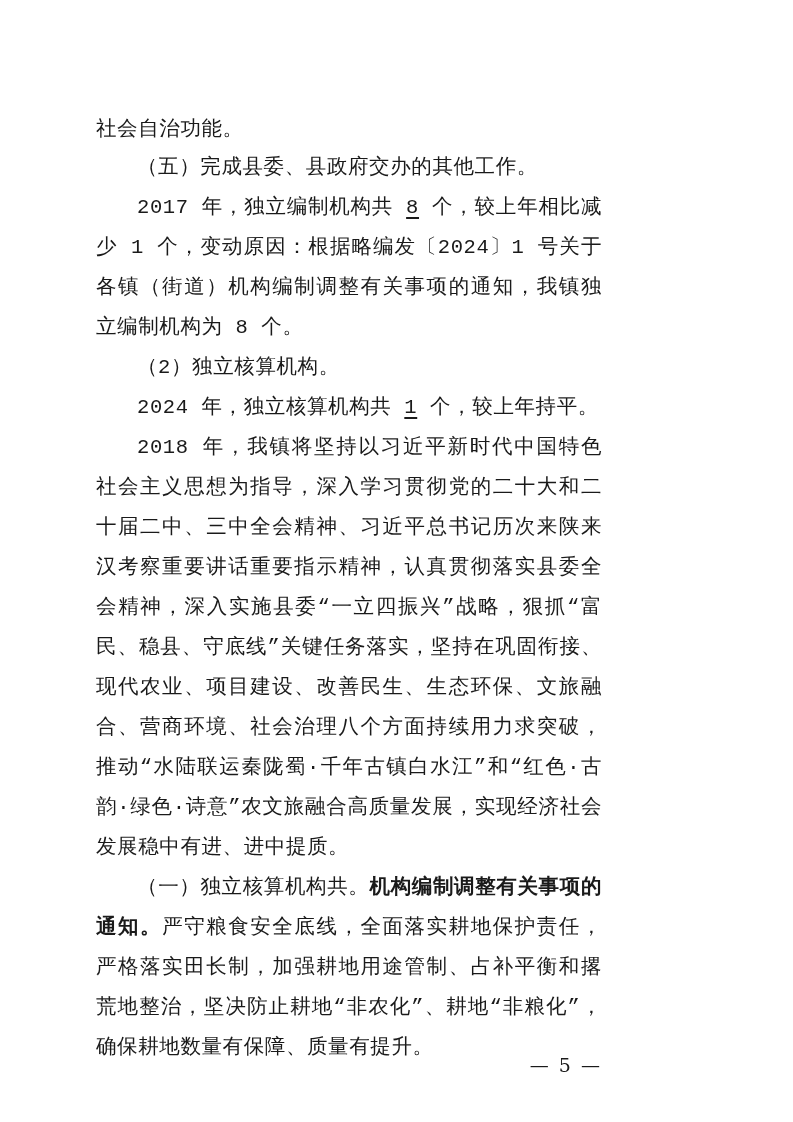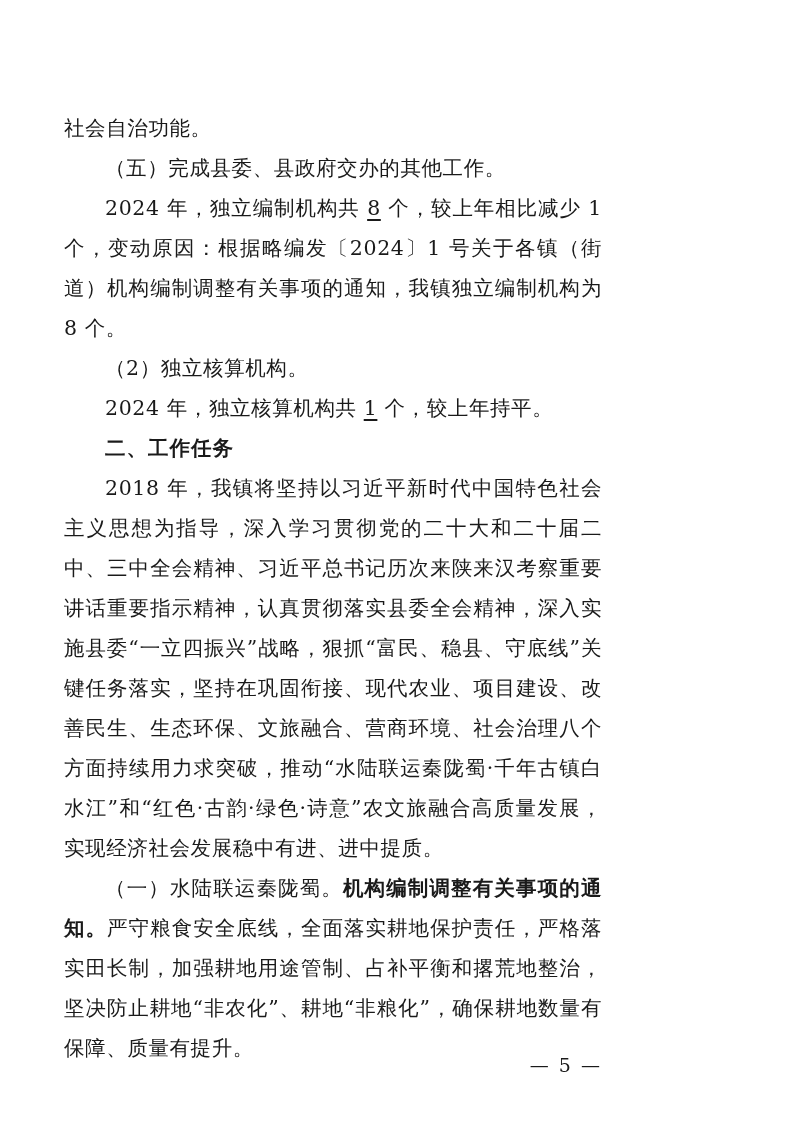--- a/index.html
+++ b/index.html
@@ -14,35 +14,36 @@
     color: #1a1a1a;
     position: relative;
     overflow: hidden;
   }
   .page {
     position: absolute;
     left: 0; top: 0;
     width: 698px;
     height: 1122px;
     box-sizing: border-box;
-    padding: 108px 96px 60px 64px;
+    padding: 108px 96px 60px 96px;
   }
   .doc-body {
     font-size: 20.5px;
     line-height: 40px;
     letter-spacing: 0.6px;
     text-align: justify;
     text-justify: inter-ideograph;
   }
   p {
     margin: 0;
     padding: 0;
   }
   .indent2 {
     text-indent: 2em;
+    font-family: Liberation Mono, monospace;
   }
   .noindent {
     text-indent: 0;
   }
   .bold {
     font-weight: bold;
   }
   .underline {
     text-decoration: underline;
     text-underline-offset: 4px;
@@ -70,28 +71,27 @@
 
 <div class="page">
   <div class="doc-body">
 
     <p class="noindent">社会自治功能。</p>
 
     <p class="indent2">（五）完成县委、县政府交办的其他工作。</p>
 
 
 
-    <p class="indent2"><span>2024 年，独立编制机构共 </span><span class="underline">8</span><span> 个，较上年相比减少 1 个，变动原因：根据略编发〔2024〕1 号关于各镇（街道）机构编制调整有关事项的通知，我镇独立编制机构为 8 个。</span></p>
+    <p class="indent2"><span>2017 年，独立编制机构共 </span><span class="underline">8</span><span> 个，较上年相比减少 1 个，变动原因：根据略编发〔2024〕1 号关于各镇（街道）机构编制调整有关事项的通知，我镇独立编制机构为 8 个。</span></p>
 
     <p class="indent2">（2）独立核算机构。</p>
 
     <p class="indent2"><span>2024 年，独立核算机构共 </span><span class="underline">1</span><span> 个，较上年持平。</span></p>
 
-    <p class="heading">二、工作任务</p>
 
     <p class="indent2">2018 年，我镇将坚持以习近平新时代中国特色社会主义思想为指导，深入学习贯彻党的二十大和二十届二中、三中全会精神、习近平总书记历次来陕来汉考察重要讲话重要指示精神，认真贯彻落实县委全会精神，深入实施县委“一立四振兴”战略，狠抓“富民、稳县、守底线”关键任务落实，坚持在巩固衔接、现代农业、项目建设、改善民生、生态环保、文旅融合、营商环境、社会治理八个方面持续用力求突破，推动“水陆联运秦陇蜀·千年古镇白水江”和“红色·古韵·绿色·诗意”农文旅融合高质量发展，实现经济社会发展稳中有进、进中提质。</p>
 
-    <p class="indent2"><span>（一）水陆联运秦陇蜀。</span><span class="bold">机构编制调整有关事项的通知。</span><span>严守粮食安全底线，全面落实耕地保护责任，严格落实田长制，加强耕地用途管制、占补平衡和撂荒地整治，坚决防止耕地“非农化”、耕地“非粮化”，确保耕地数量有保障、质量有提升。</span></p>
+    <p class="indent2"><span>（一）独立核算机构共。</span><span class="bold">机构编制调整有关事项的通知。</span><span>严守粮食安全底线，全面落实耕地保护责任，严格落实田长制，加强耕地用途管制、占补平衡和撂荒地整治，坚决防止耕地“非农化”、耕地“非粮化”，确保耕地数量有保障、质量有提升。</span></p>
 
   </div>
 
   <div class="footer">— 5 —</div>
 </div>
 
 </body></html>

